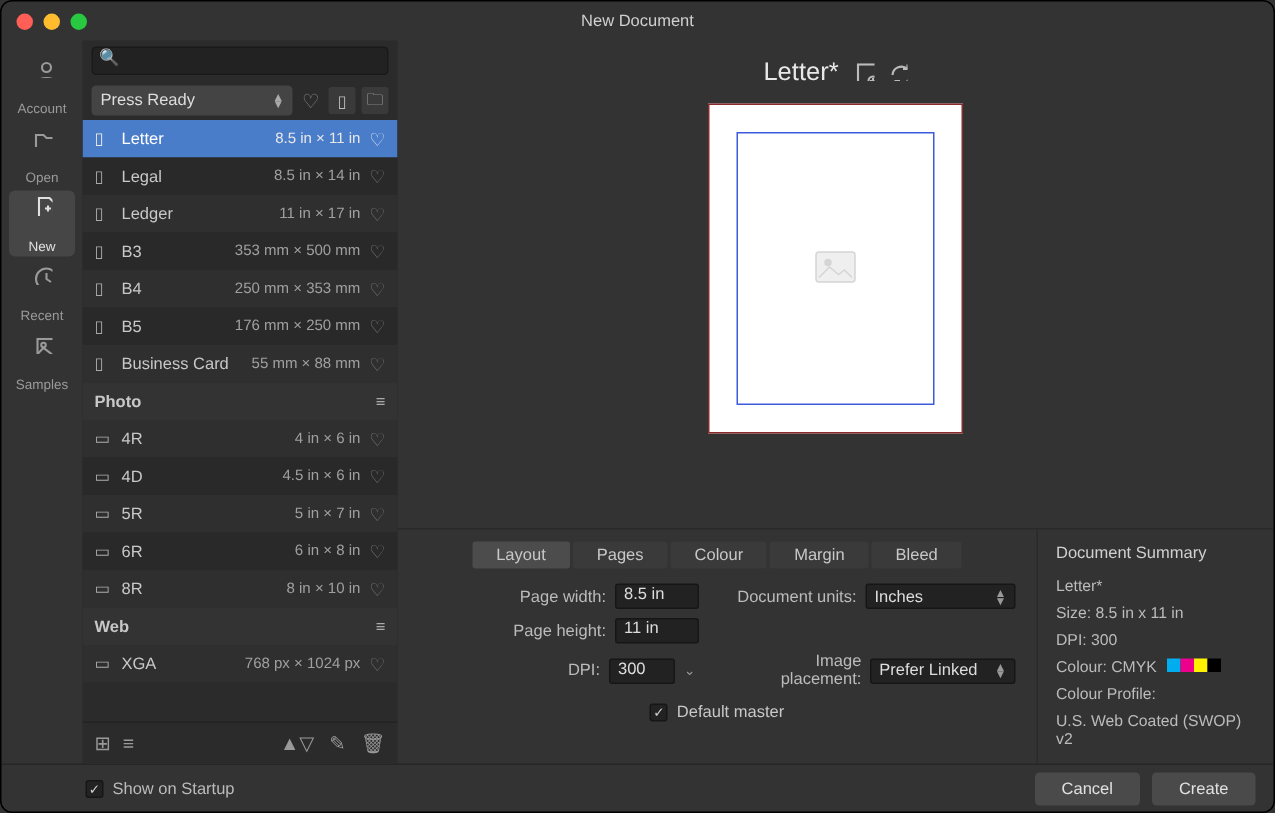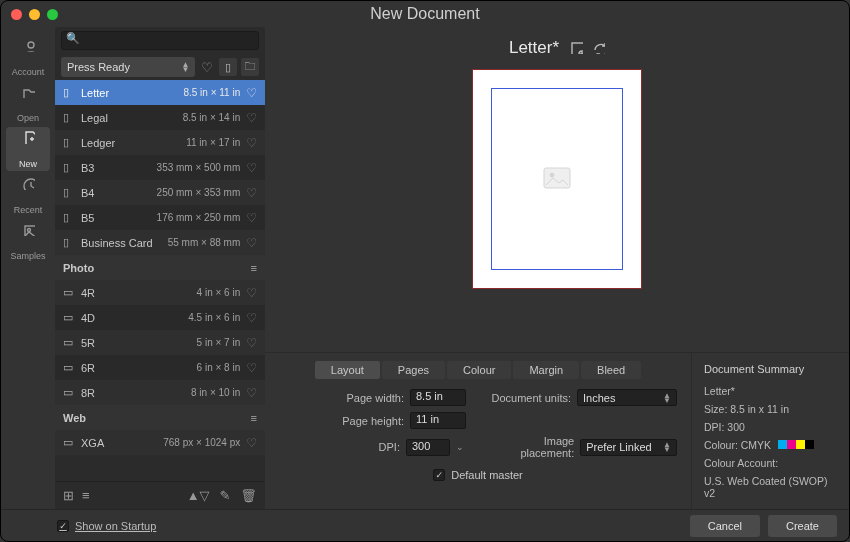--- a/index.html
+++ b/index.html
@@ -17,21 +17,21 @@
   .titlebar {
     height: 26px;
     display: flex; align-items: center;
     padding: 0 10px; position: relative;
   }
   .traffic { display: flex; gap: 7px; }
   .tl { width: 11px; height: 11px; border-radius: 50%; }
   .tl.red { background: #ff5f57; }
   .tl.yellow { background: #febc2e; }
   .tl.green { background: #28c840; }
-  .title { position: absolute; left: 0; right: 0; text-align: center; color: #d0d0d0; font-size: 16px; }
+  .title { position: absolute; left: 0; right: 0; text-align: center; color: #d0d0d0; font-size: 11px; }
 
   .body { display: flex; height: calc(100% - 58px); }
 
   
   .sidebar {
     width: 54px;
     display: flex; flex-direction: column; align-items: center;
     padding-top: 8px; gap: 2px;
   }
   .sidebar-item {
@@ -145,21 +145,21 @@
   }
   .summary-panel h4 { font-size: 11px; font-weight: 400; color: #d0d0d0; margin-bottom: 4px; }
   .swatches { display: inline-flex; margin-left: 4px; }
   .sw { width: 9px; height: 9px; }
 
   
   .footer {
     height: 32px; display: flex; align-items: center; padding: 0 12px;
     border-top: 1px solid #262626; gap: 8px;
   }
-  .footer .chk-startup { display: flex; align-items: center; gap: 6px; color: #bbb; font-size: 11px; margin-left: 44px; text-decoration: underline; }
+  .footer .chk-startup { display: flex; align-items: center; gap: 6px; color: #bbb; font-size: 11px; margin-left: 44px; }
   .footer .spacer { flex: 1; }
   .btn {
     height: 22px; padding: 0 18px; background: #4a4a4a; border-radius: 3px;
     color: #e0e0e0; font-size: 11px; display: flex; align-items: center; cursor: pointer;
   }
 
   .bottom-toolbar {
     height: 28px; display: flex; align-items: center; padding: 0 8px; gap: 8px;
     border-top: 1px solid #222;
   }
@@ -422,21 +422,21 @@
         <div>DPI:  300</div>
         <div>
           <span>Colour: CMYK</span>
           <span class="swatches">
             <span class="sw" style="background:#00aeef"></span>
             <span class="sw" style="background:#ec008c"></span>
             <span class="sw" style="background:#fff200"></span>
             <span class="sw" style="background:#000000"></span>
           </span>
         </div>
-        <div>Colour Account:</div>
+        <div>Colour Profile:</div>
         <div>U.S. Web Coated (SWOP) v2</div>
       </div>
     </div>
   </div>
 </div>
 
 <div class="footer">
   <div class="chk-startup">
     <span class="chk checked"></span>
     <span>Show on Startup</span>

